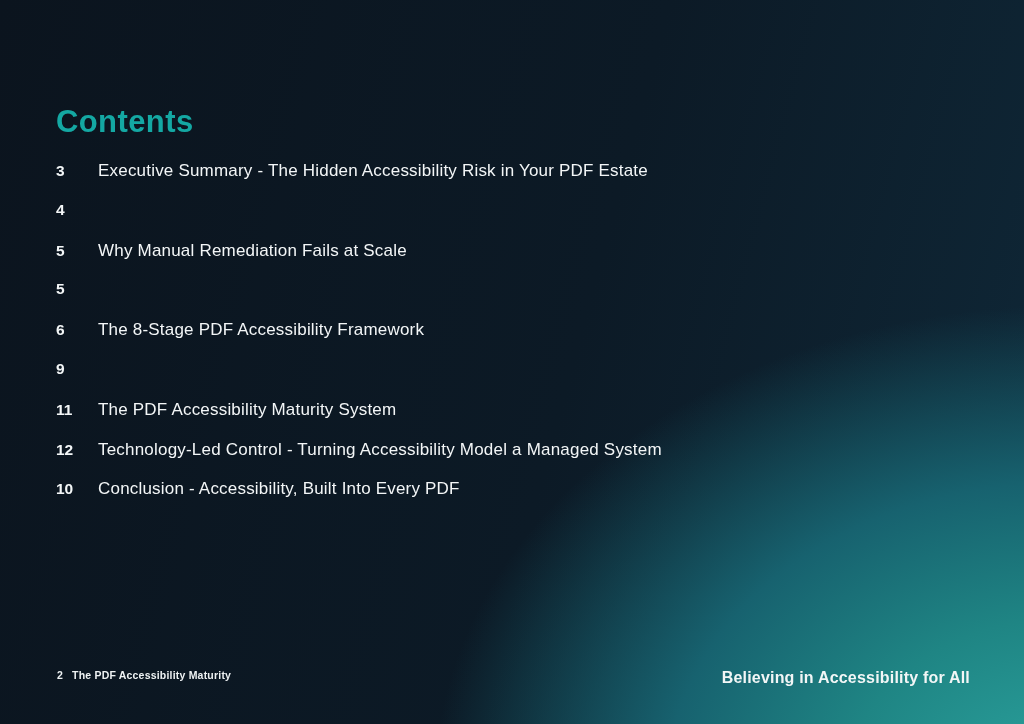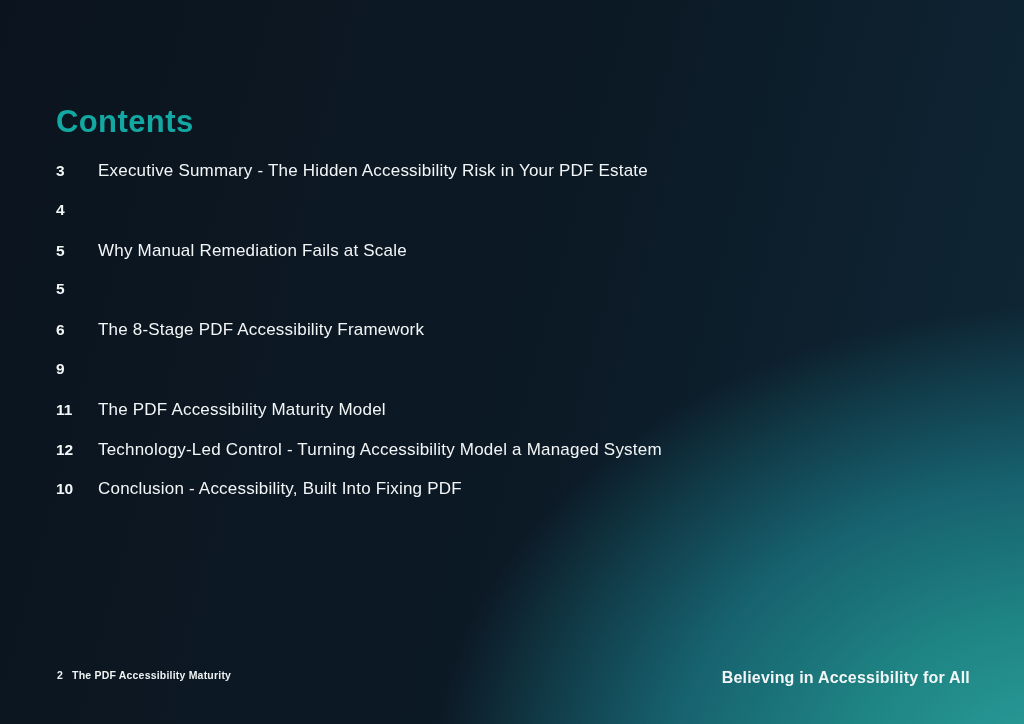--- a/index.html
+++ b/index.html
@@ -110,31 +110,31 @@
       <span class="toc-title">The 8-Stage PDF Accessibility Framework</span>
     </div>
 
     <div class="toc-row">
       <span class="toc-num">9</span>
     </div>
 
 
     <div class="toc-row">
       <span class="toc-num">11</span>
-      <span class="toc-title">The PDF Accessibility Maturity Model</span>
+      <span class="toc-title">The PDF Accessibility Maturity System</span>
     </div>
 
     <div class="toc-row">
       <span class="toc-num">12</span>
       <span class="toc-title">Technology-Led Control - Turning Accessibility Model a Managed System</span>
     </div>
 
     <div class="toc-row">
       <span class="toc-num">10</span>
-      <span class="toc-title">Conclusion - Accessibility, Built Into Fixing PDF</span>
+      <span class="toc-title">Conclusion - Accessibility, Built Into Every PDF</span>
     </div>
 
   </div>
 
   <div class="footer-left">
     <span>2</span>
     <span>The PDF Accessibility Maturity</span>
   </div>
 
   <div class="footer-right">Believing in Accessibility for All</div>

